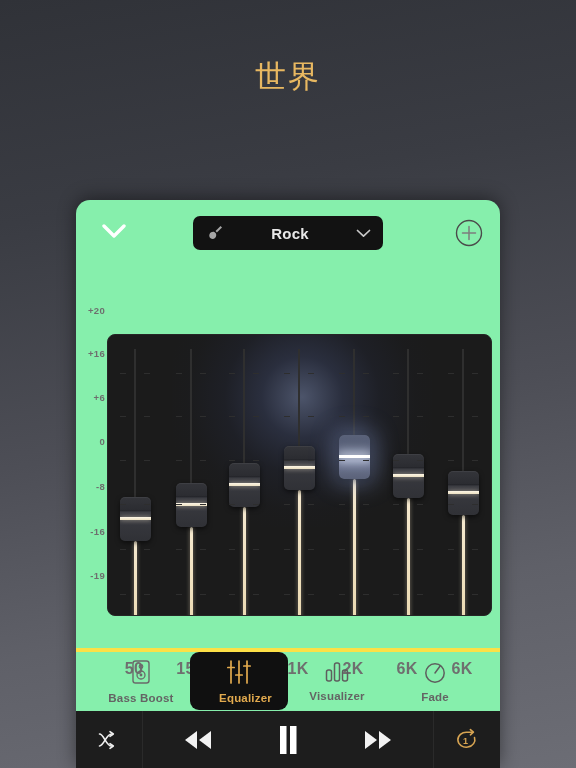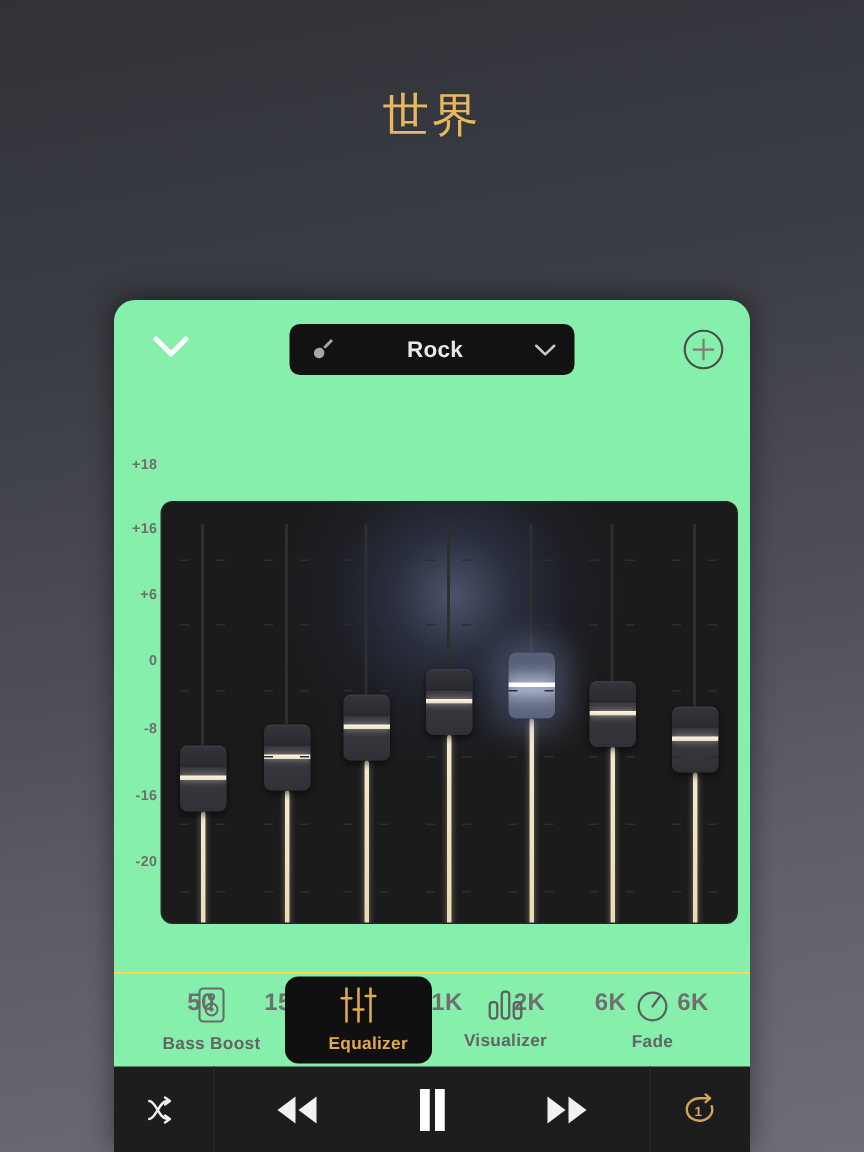--- a/index.html
+++ b/index.html
@@ -211,21 +211,21 @@
   
   .tab-bar {
     position: absolute;
     left: 0; right: 0;
     top: 448px;  
     height: 62px;
     display: flex;
     align-items: center;
     justify-content: center;
     gap: 0;
-    border-top: 1px solid #fde047;
+    border-top: 4px solid #fde047;
   }
   .tab {
     width: 98px;
     height: 58px;
     border-radius: 9px;
     display: flex;
     flex-direction: column;
     align-items: center;
     justify-content: center;
     gap: 7px;
@@ -308,27 +308,27 @@
         <svg width="34" height="34" viewBox="0 0 34 34">
           <circle cx="17" cy="17" r="12.5" fill="none" stroke="#4b4b4b" stroke-width="1.4"></circle>
           <path d="M17 10.5 V23.5 M10.5 17 H23.5" stroke="#7d7d7d" stroke-width="1.5" stroke-linecap="round"></path>
         </svg>
       </span>
     </div>
   </div>
 
   <div class="eq-wrap">
     <div class="db-axis">
-        <div class="db-label" style="top: 48px;">+18</div>
+        <div class="db-label" style="top: 48px;">+20</div>
         <div class="db-label" style="top: 91px;">+16</div>
         <div class="db-label" style="top: 135px;">+6</div>
         <div class="db-label" style="top: 179px;">0</div>
         <div class="db-label" style="top: 224px;">-8</div>
         <div class="db-label" style="top: 269px;">-16</div>
-        <div class="db-label" style="top: 313px;">-20</div>
+        <div class="db-label" style="top: 313px;">-19</div>
       </div>
     <div class="eq-panel">
       <div class="glow"></div>
     <div class="slider" style="left: 27px;">
           <div class="track-upper" style="top: 14px; height: 148px;"></div>
           <div class="track-lower" style="top: 206px; height: 105px;"></div>
           <div class="thumb" style="top: 162px;">
             <div class="line" style="top: 20px;"></div>
           </div>
         </div>

